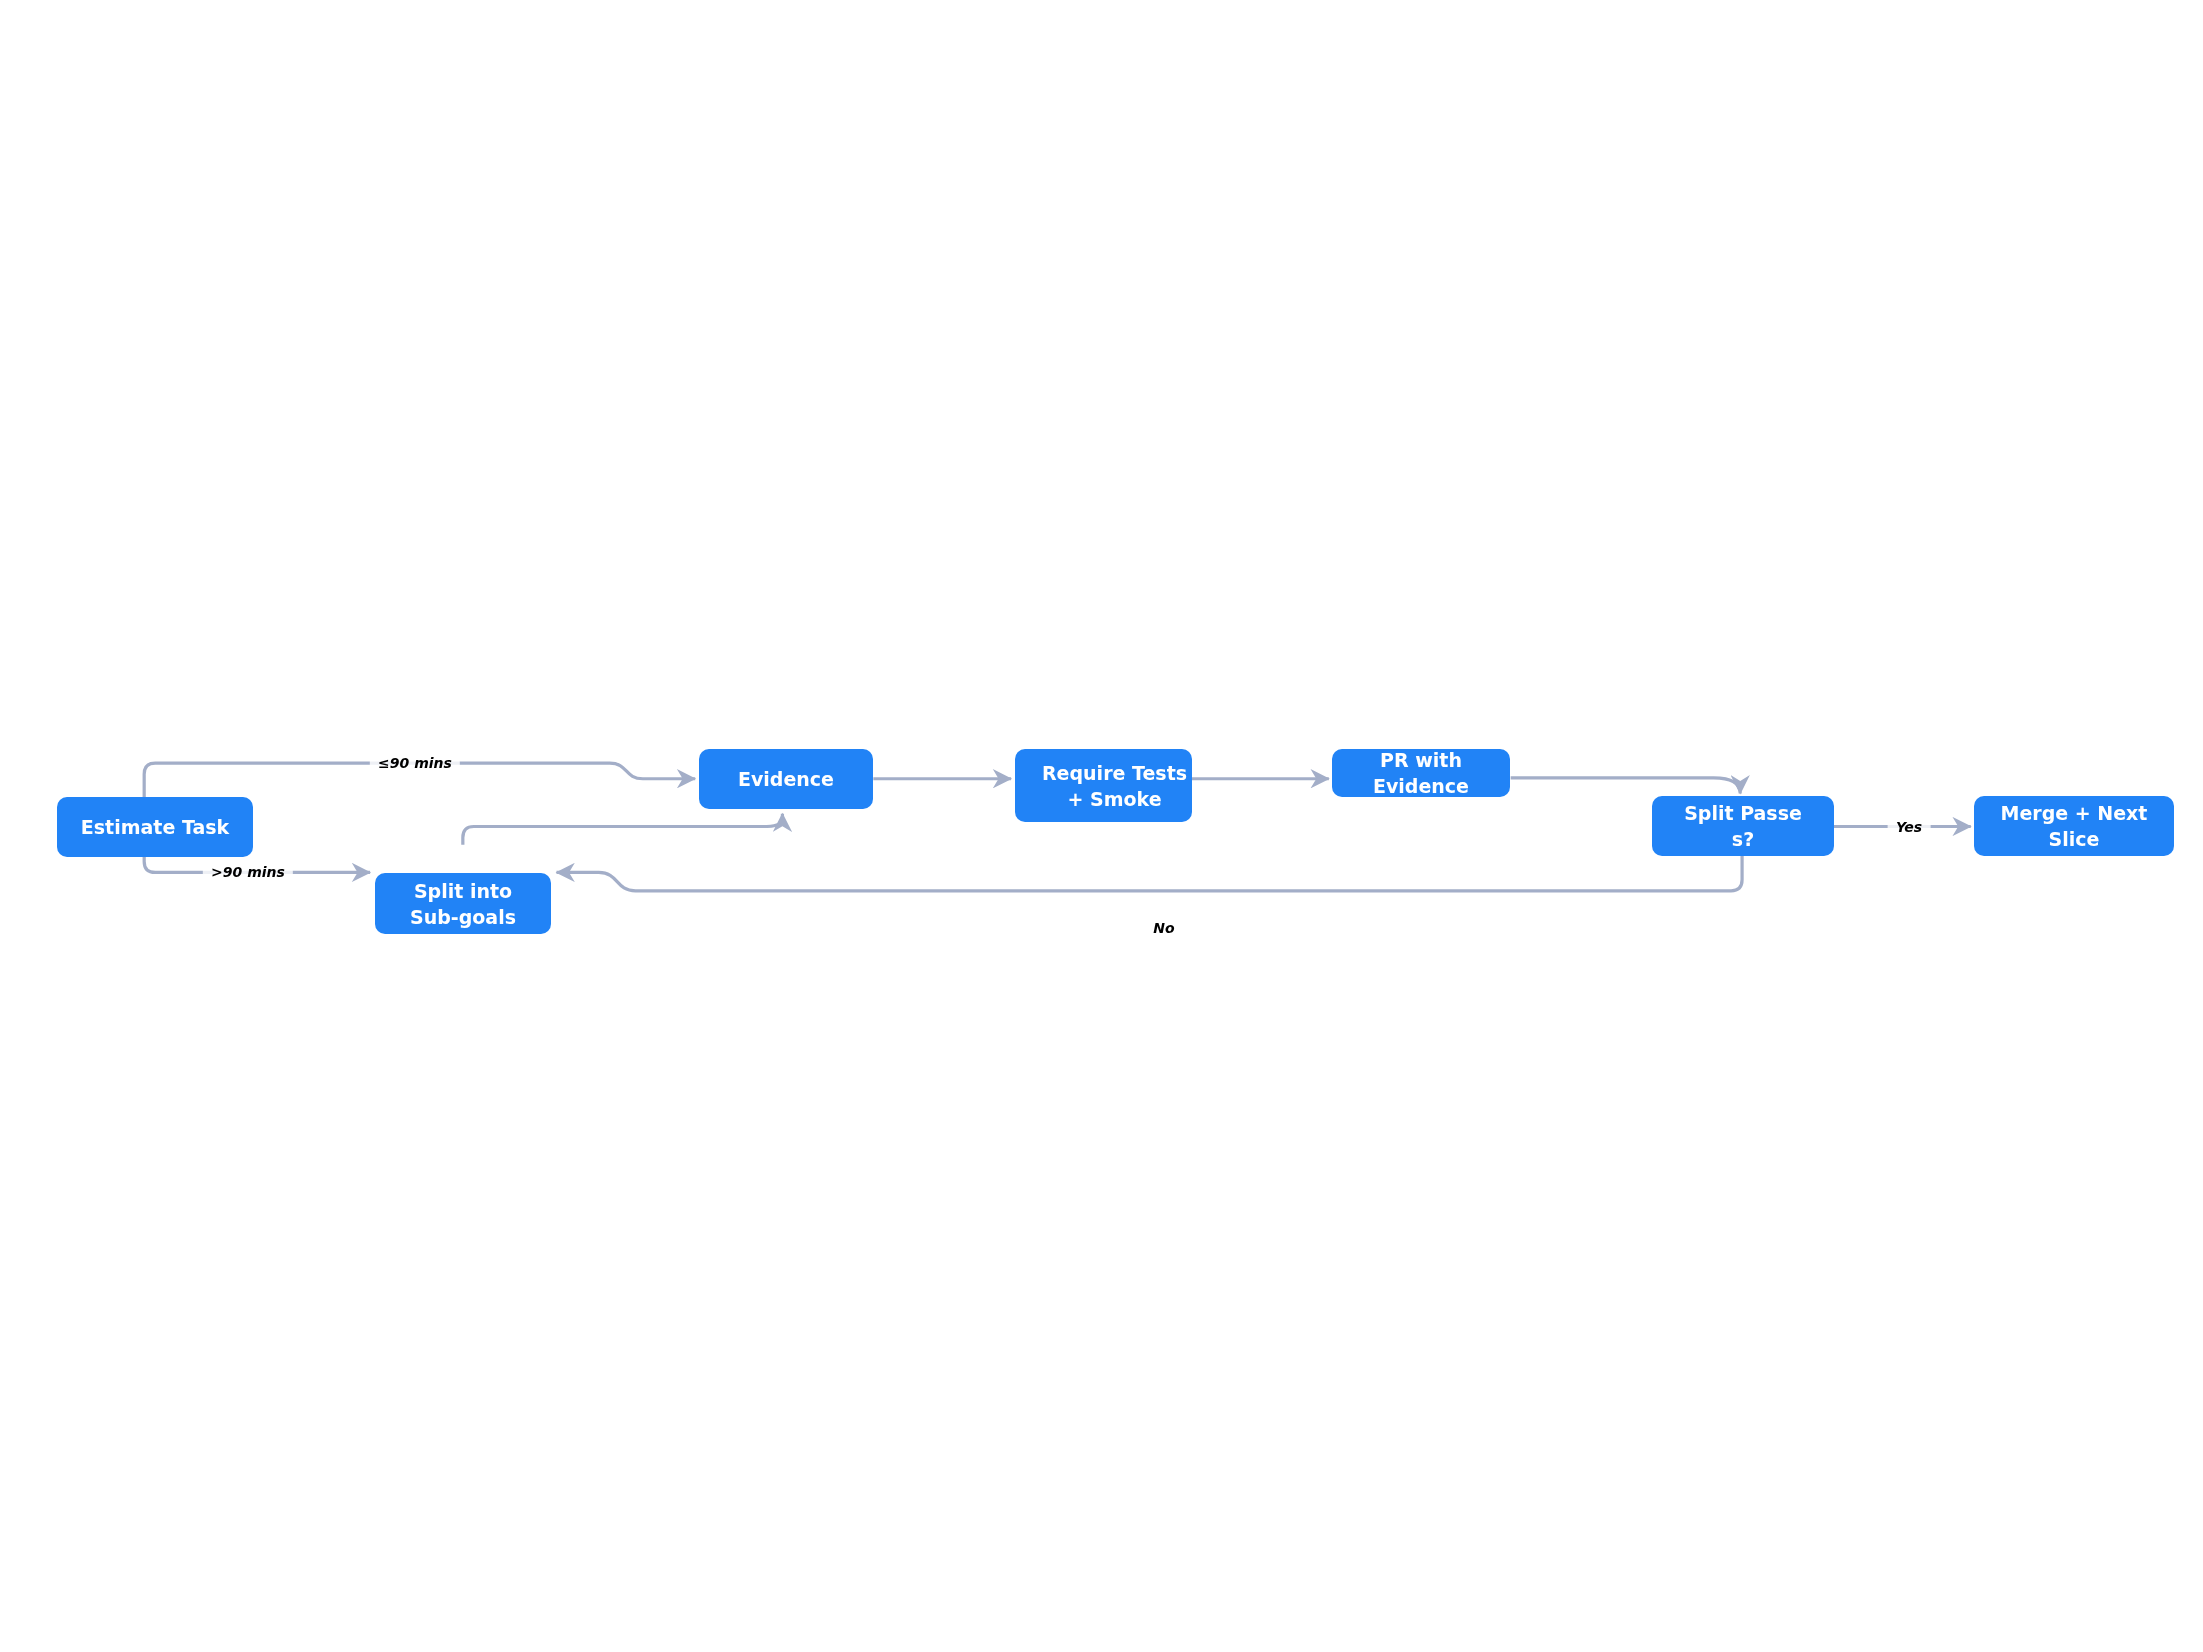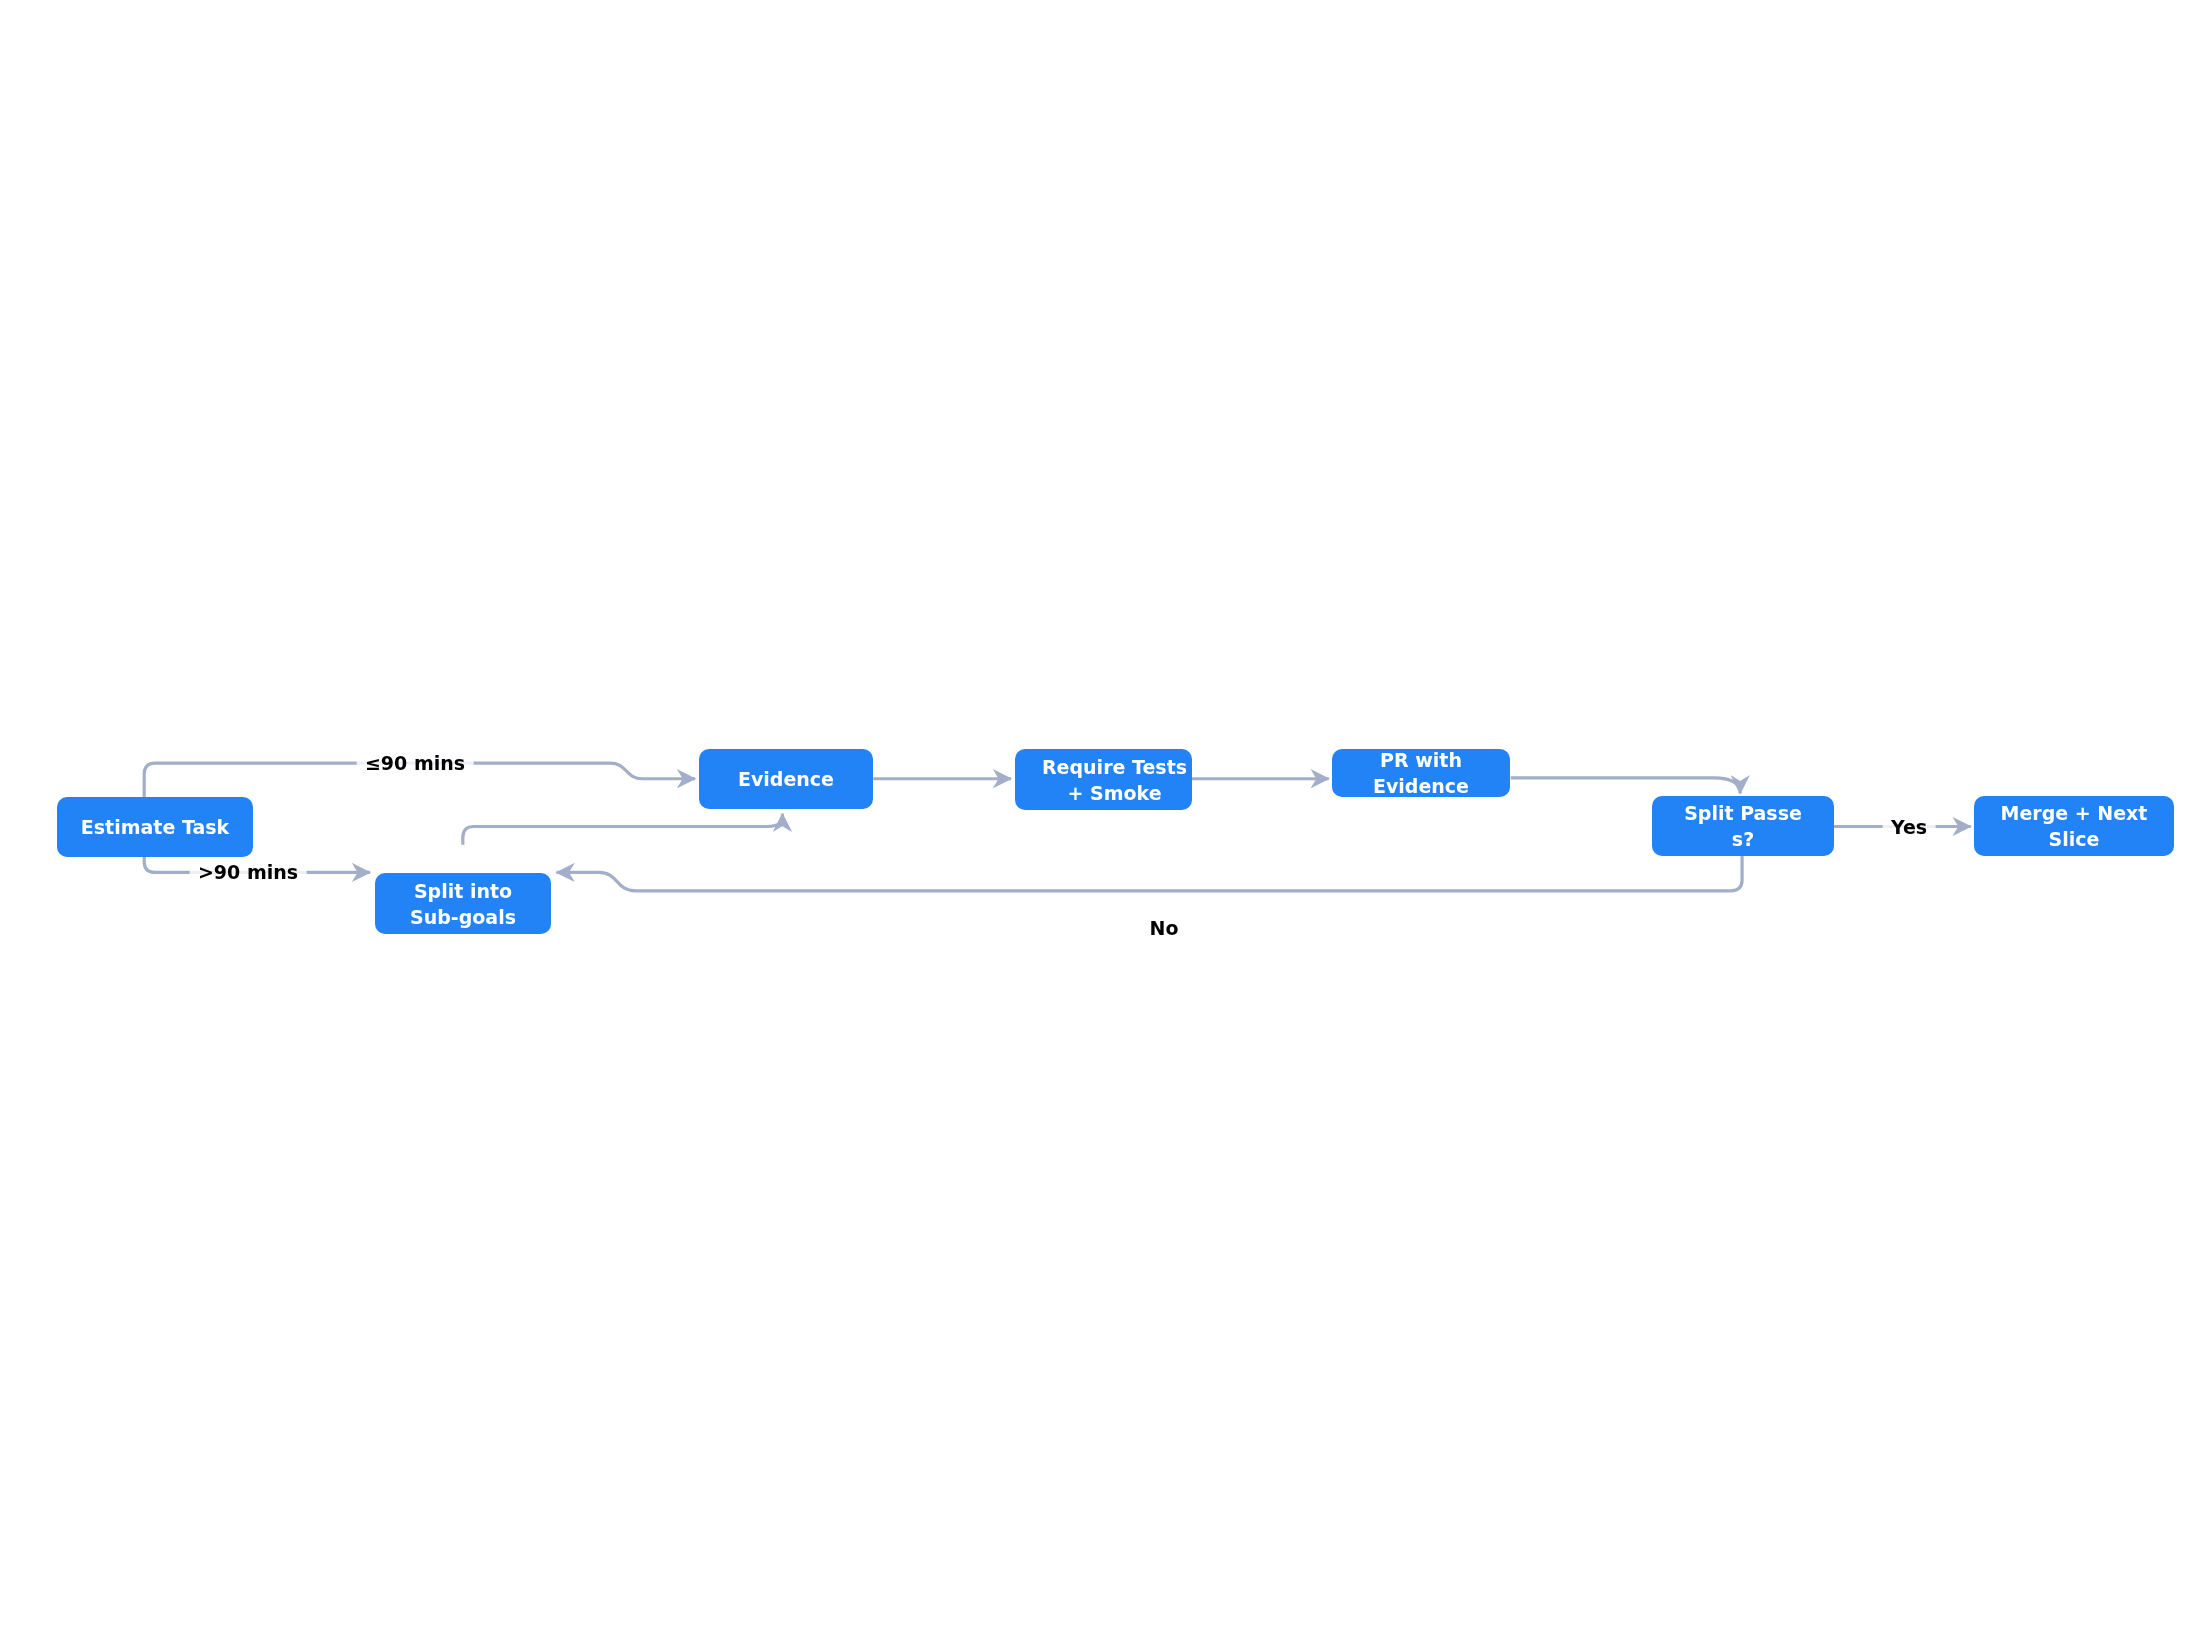--- a/index.html
+++ b/index.html
@@ -43,25 +43,26 @@
     font-size: 19px;
     font-weight: bold;
     line-height: 26px;
     white-space: pre-line;
   }
   .edge-label {
     position: absolute;
     transform: translate(-50%, -50%);
     background: rgba(255, 255, 255, 0.82);
     color: var(--label-text-color, #000000);
-    font-size: 19px;
+    font-size: 14px;
     font-weight: bold;
     line-height: 22px;
     padding: 0.9px 8.3px;
     white-space: nowrap;
+    font-style: italic;
   }
 </style>
 </head>
 <body>
 
 <div id="canvas">
 
   <svg id="edge-layer" viewBox="0 0 2400 1800" xmlns="http://www.w3.org/2000/svg">
     <defs>
       <marker id="arrow" viewBox="0 0 10 10" refX="9.5" refY="5" markerWidth="7" markerHeight="6" orient="auto">
@@ -83,21 +84,21 @@
 
     <path class="edge" d="M1997,900 L2146,900" marker-end="url(#arrow)"></path>
 
     <path class="edge" d="M1897,932 L1897,958 Q1897,970 1885,970 L692,970 C670,970 674,950 652,950 L606,950" marker-end="url(#arrow)"></path>
   </svg>
 
   <div class="node" style="left:57px; top:797px; width:196px; height:60px;">Estimate Task</div>
 
   <div class="node" style="left:699px; top:749px; width:174px; height:60px;">Evidence</div>
 
-  <div class="node" style="left:1015px; top:749px; width:177px; height:61px;padding-left:22px;">Require Tests
+  <div class="node" style="left:1015px; top:749px; width:177px; height:73px;padding-left:22px;">Require Tests
 + Smoke</div>
 
   <div class="node" style="left:1332px; top:749px; width:178px; height:48px;">PR with
 Evidence</div>
 
   <div class="node" style="left:1652px; top:796px; width:182px; height:60px;">Split Passe
 s?</div>
 
   <div class="node" style="left:1974px; top:796px; width:200px; height:60px;">Merge + Next
 Slice</div>

